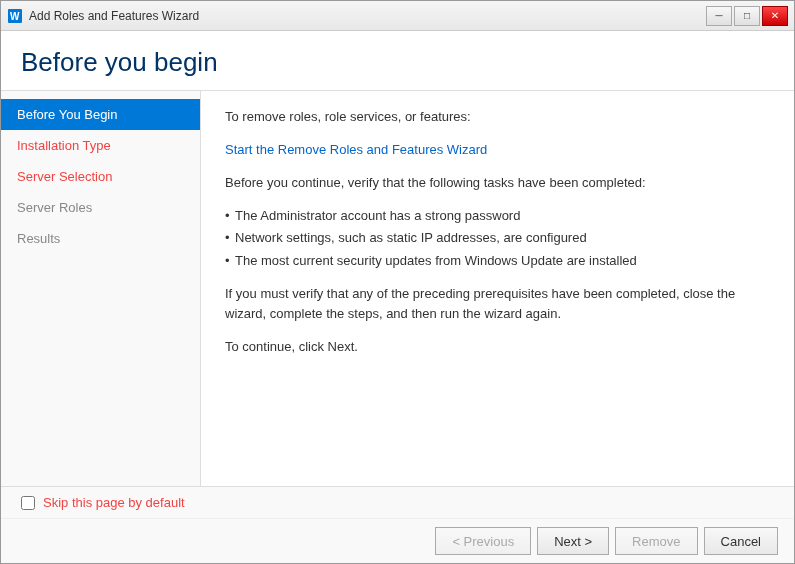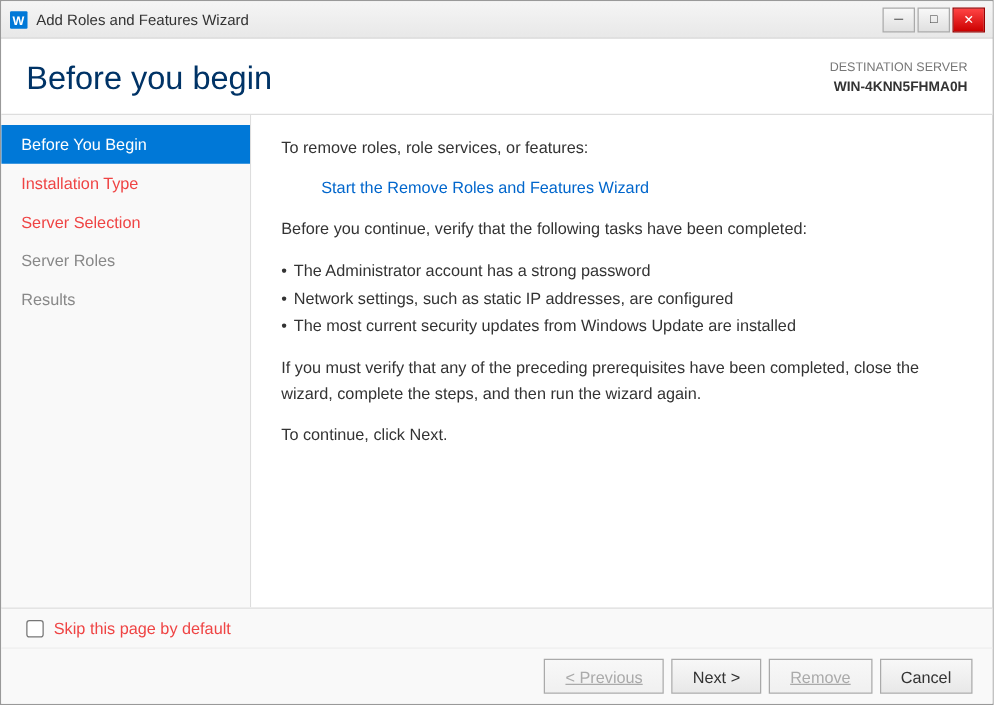--- a/index.html
+++ b/index.html
@@ -153,21 +153,20 @@
     .content p {
       font-size: 13px;
       color: #333;
       line-height: 1.6;
       margin-bottom: 12px;
     }
 
     .content a {
       color: #0066cc;
       text-decoration: none;
-      margin-left: 32px;
     }
 
     .bullet-list {
       margin: 8px 0 12px 0;
       list-style: none;
     }
 
     .bullet-list li {
       font-size: 13px;
       color: #333;
@@ -223,21 +222,20 @@
       font-size: 13px;
       color: #333;
       cursor: pointer;
       font-family: 'Segoe UI', sans-serif;
     }
 
     .btn:disabled {
       color: #aaa;
       cursor: default;
       background: linear-gradient(to bottom, #f8f8f8, #f0f0f0);
-      text-decoration: underline;
     }
 
     .btn.primary {
       background: linear-gradient(to bottom, #f8f8f8, #e8e8e8);
     }
   </style>
 </head>
 <body>
 
 <div class="window">
@@ -254,24 +252,20 @@
     </div>
     <div class="title-bar-controls">
       <button class="tb-btn">─</button>
       <button class="tb-btn">□</button>
       <button class="tb-btn close">✕</button>
     </div>
   </div>
 
   <div class="header">
     <h1 class="header-title">Before you begin</h1>
-    <div class="destination-server">
-      <div class="label">DESTINATION SERVER</div>
-      <div class="server-name">WIN-4KNN5FHMA0H</div>
-    </div>
   </div>
 
   <div class="main">
 
     <div class="sidebar">
       <div class="sidebar-item active">
         <span>Before You Begin</span>
       </div>
       <div class="sidebar-item clickable">
         <span>Installation Type</span>

